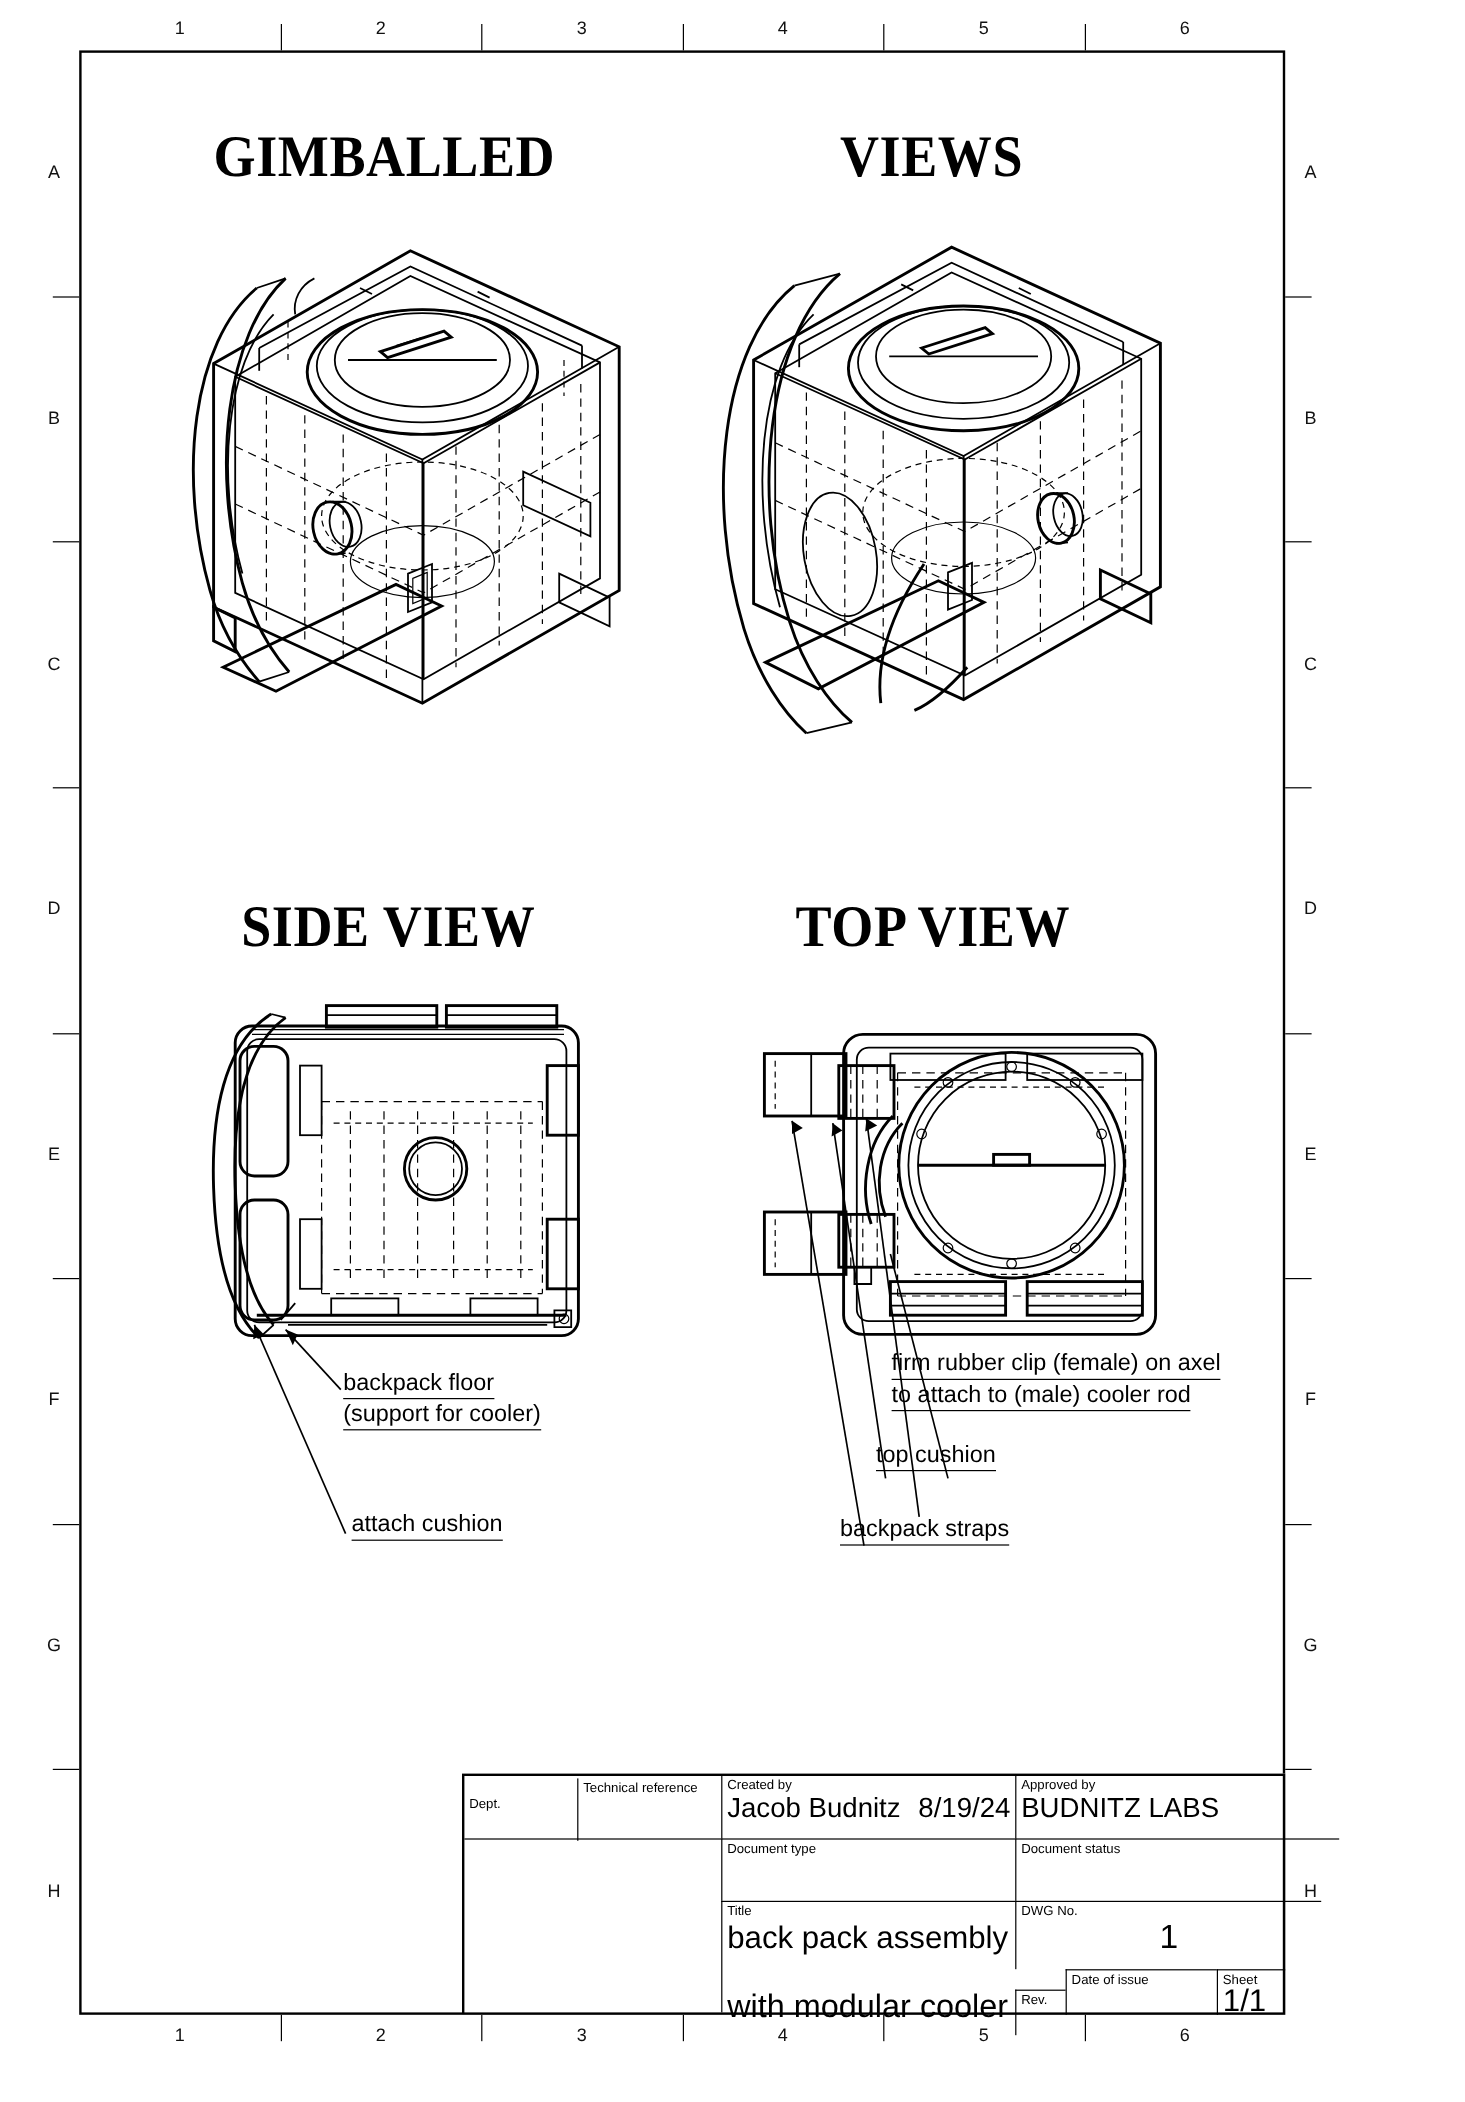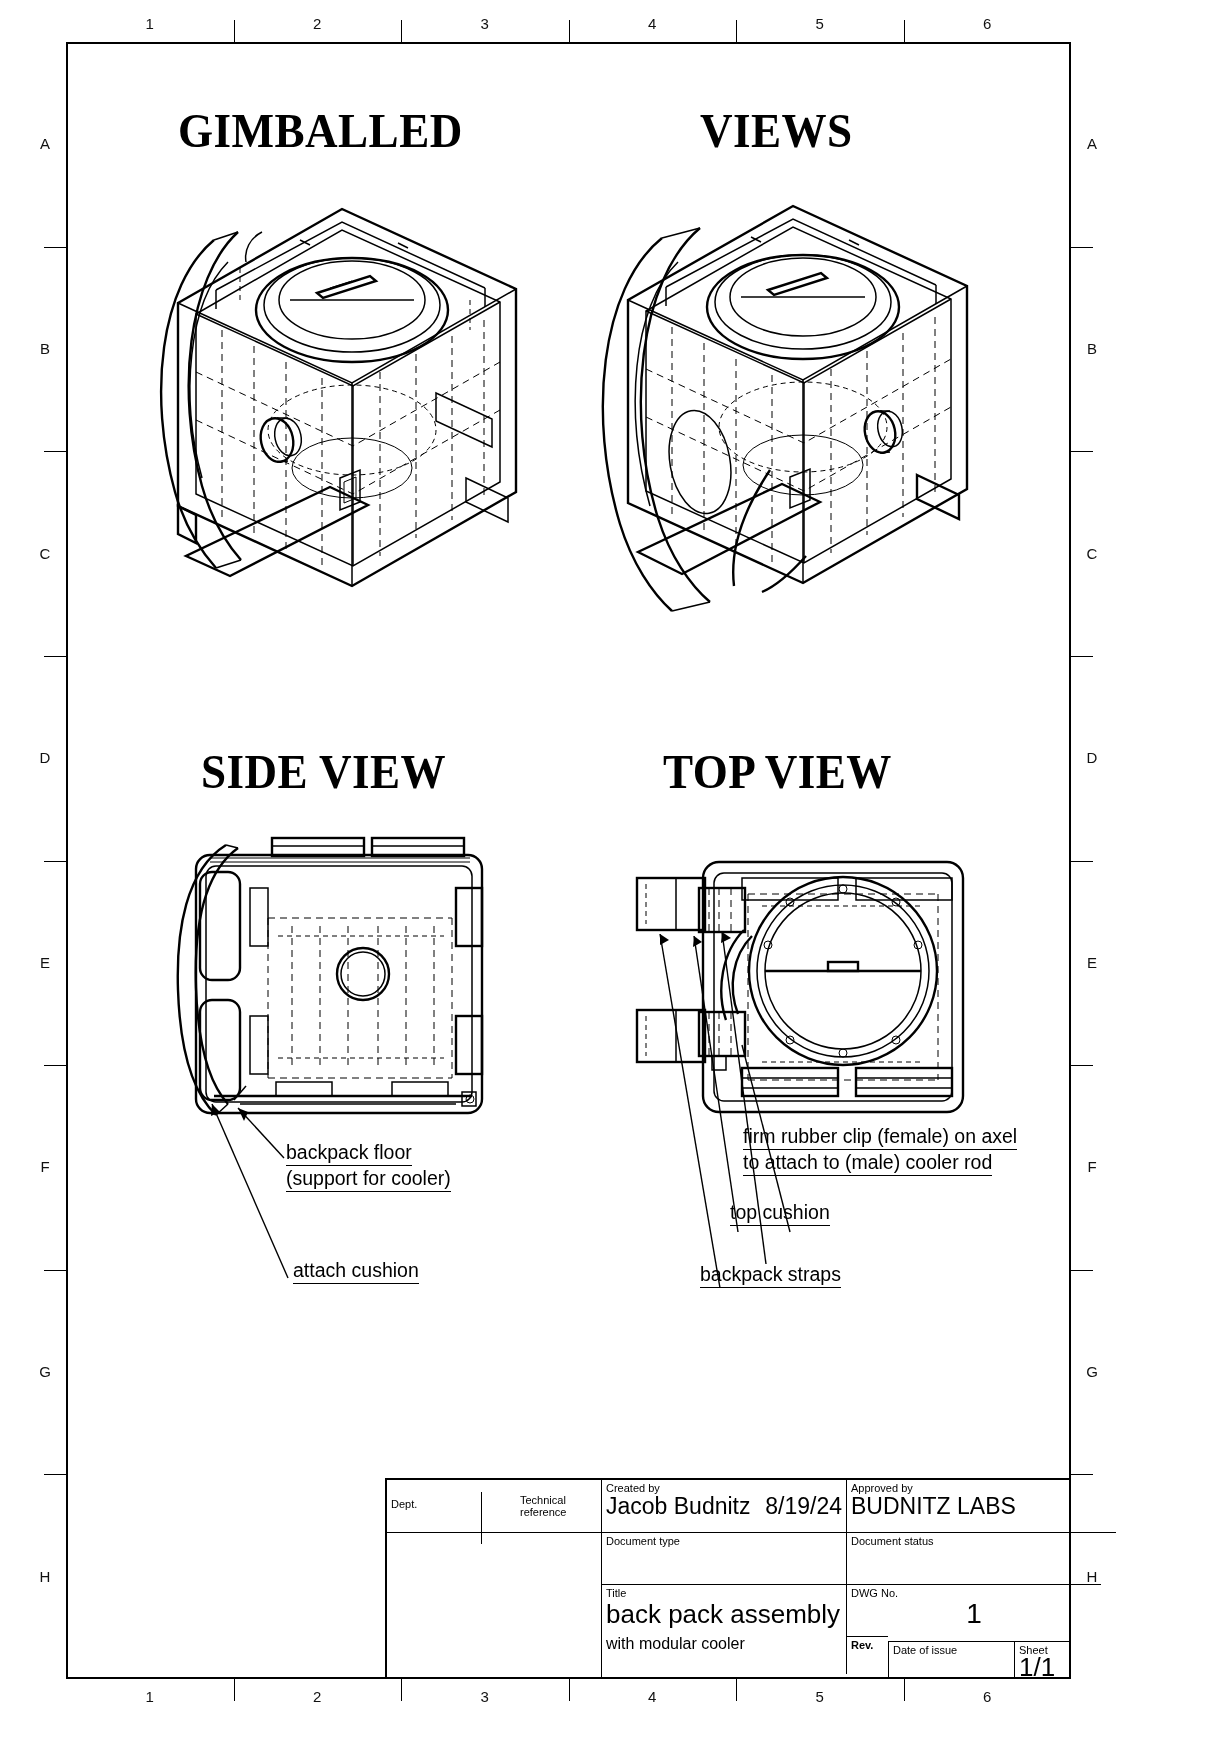--- a/index.html
+++ b/index.html
@@ -339,21 +339,21 @@
   <span>backpack straps</span>
 </div>
 
 <div id="titleblock">
 
   <div class="cell" style="left:0;top:16px;width:94px;height:52px;">
     <div class="lbl">Dept.</div>
     <div class="val"></div>
   </div>
 
-  <div class="cell bl" style="left:94px;top:12px;width:120px;height:52px;padding-left:34px;">
+  <div class="cell bl" style="left:94px;top:2px;width:120px;height:52px;">
     <div class="lbl">Technical reference</div>
     <div class="val"></div>
   </div>
 
   <div class="cell bl" style="left:214px;top:0;width:245px;height:52px;">
     <div class="lbl">Created by</div>
     <div style="display:flex;justify-content:space-between;align-items:flex-end;">
       <div class="val">Jacob Budnitz</div>
       <div class="val" style="padding-right:4px;">8/19/24</div>
     </div>
@@ -372,29 +372,29 @@
   </div>
 
   <div class="cell bl bt" style="left:459px;top:52px;width:270px;height:52px;">
     <div class="lbl">Document status</div>
     <div class="val"></div>
   </div>
 
   <div class="cell bl bt" style="left:214px;top:104px;width:245px;height:93px;">
     <div class="lbl">Title</div>
     <div class="val" style="font-size:26px;line-height:30px;">back pack assembly</div>
-    <div class="val" style="font-size:16px;line-height:30px;">with modular cooler</div>
+    <div class="val" style="font-size:27px;line-height:30px;margin-top:28px;">with modular cooler</div>
   </div>
 
   <div class="cell bl bt" style="left:459px;top:104px;width:255px;height:57px;">
     <div class="lbl">DWG No.</div>
     <div class="val" style="text-align:center;font-size:28px;line-height:30px;padding:0;">1</div>
   </div>
 
-  <div class="cell bl bt" style="left:459px;top:156px;width:42px;height:38px;font-weight:bold;">
+  <div class="cell bl bt" style="left:459px;top:178px;width:42px;height:38px;">
     <div class="lbl">Rev.</div>
     <div class="val"></div>
   </div>
 
   <div class="cell bl bt" style="left:501px;top:161px;width:126px;height:38px;">
     <div class="lbl">Date of issue</div>
     <div class="val"></div>
   </div>
 
   <div class="cell bl bt" style="left:627px;top:161px;width:57px;height:38px;">

